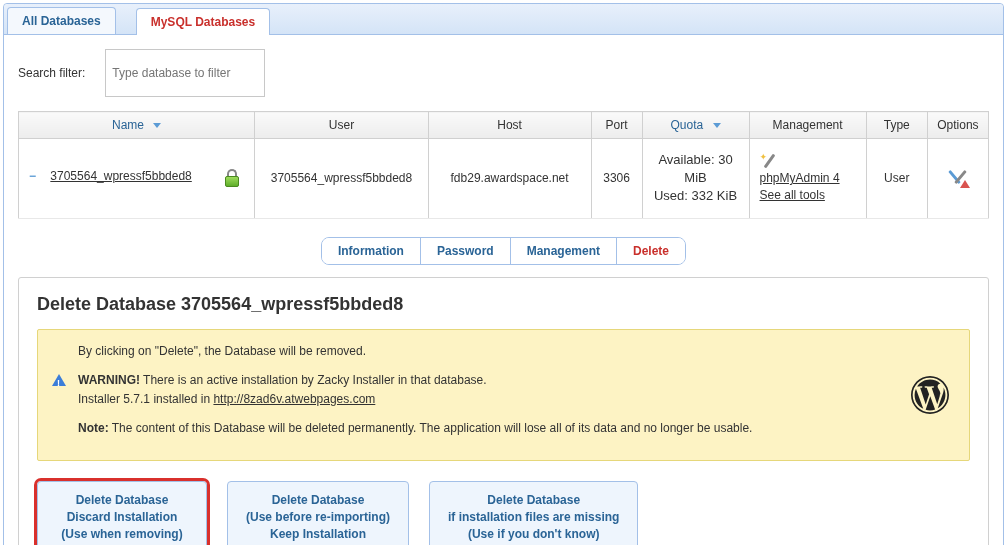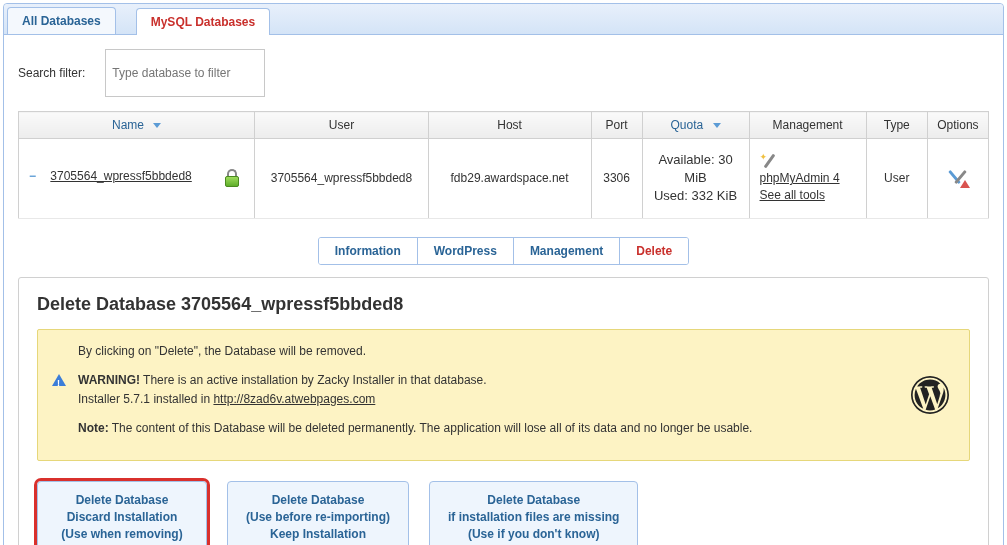--- a/index.html
+++ b/index.html
@@ -189,21 +189,21 @@
 }
 
 .subtabs {
   display: flex;
   justify-content: center;
   margin: 18px 0 12px 0;
 }
 .subtabs-inner {
   display: flex;
   border: 1px solid #a3c0e8;
-  border-radius: 3px;
+  border-radius: 8px;
   overflow: hidden;
 }
 .subtab {
   padding: 6px 16px;
   color: #2a6496;
   font-weight: bold;
   cursor: pointer;
   font-size: 12px;
   border-right: 1px solid #a3c0e8;
   background: #fff;
@@ -346,21 +346,21 @@
           <td>
             <span class="tools-icon"><span class="a"></span><span class="b"></span><span class="dot"></span></span>
           </td>
         </tr>
       </tbody>
     </table>
 
     <div class="subtabs">
       <div class="subtabs-inner">
         <div class="subtab">Information</div>
-        <div class="subtab">WordPress</div>
+        <div class="subtab">Password</div>
         <div class="subtab">Management</div>
         <div class="subtab active">Delete</div>
       </div>
     </div>
 
     <div class="detail-panel">
       <div class="detail-title">Delete Database 3705564_wpressf5bbded8</div>
 
       <div class="warning-box">
         <div class="warn-icon">

